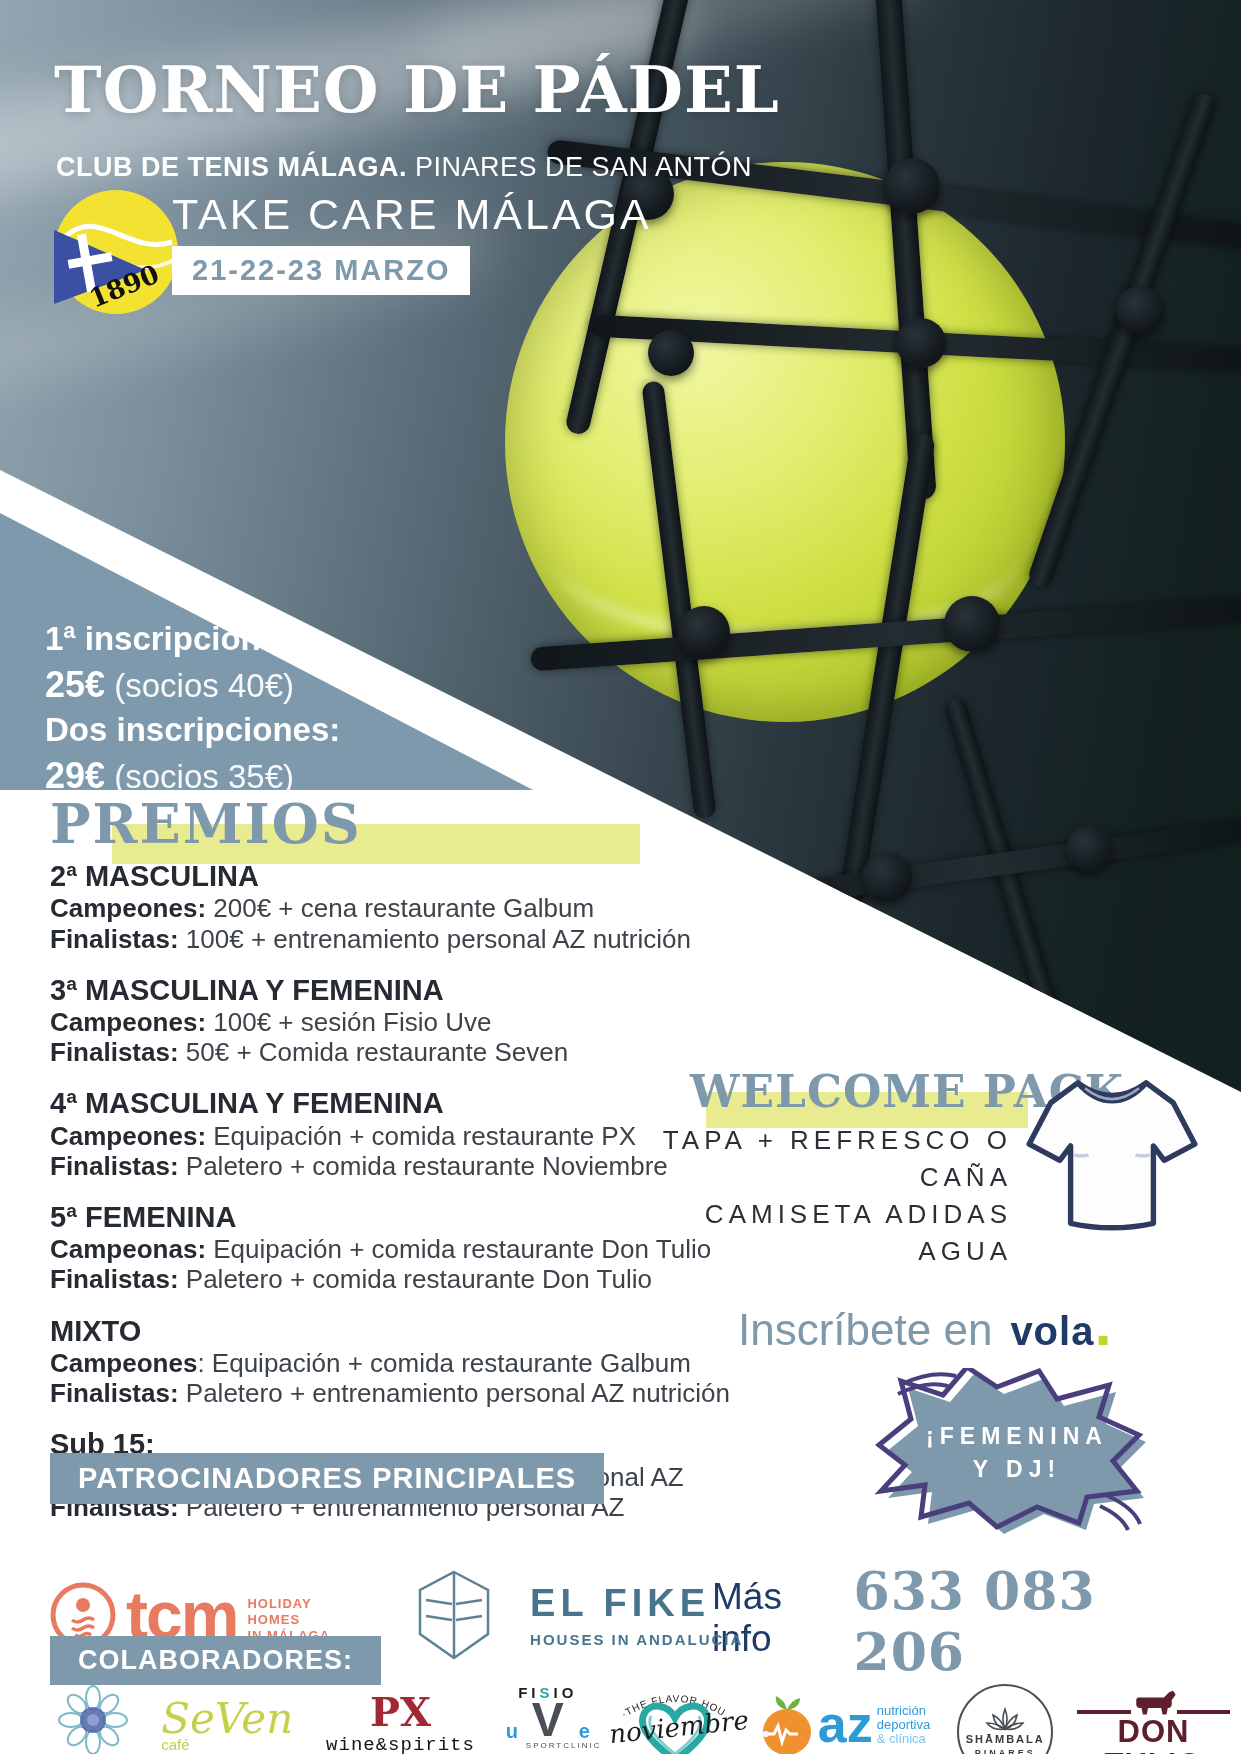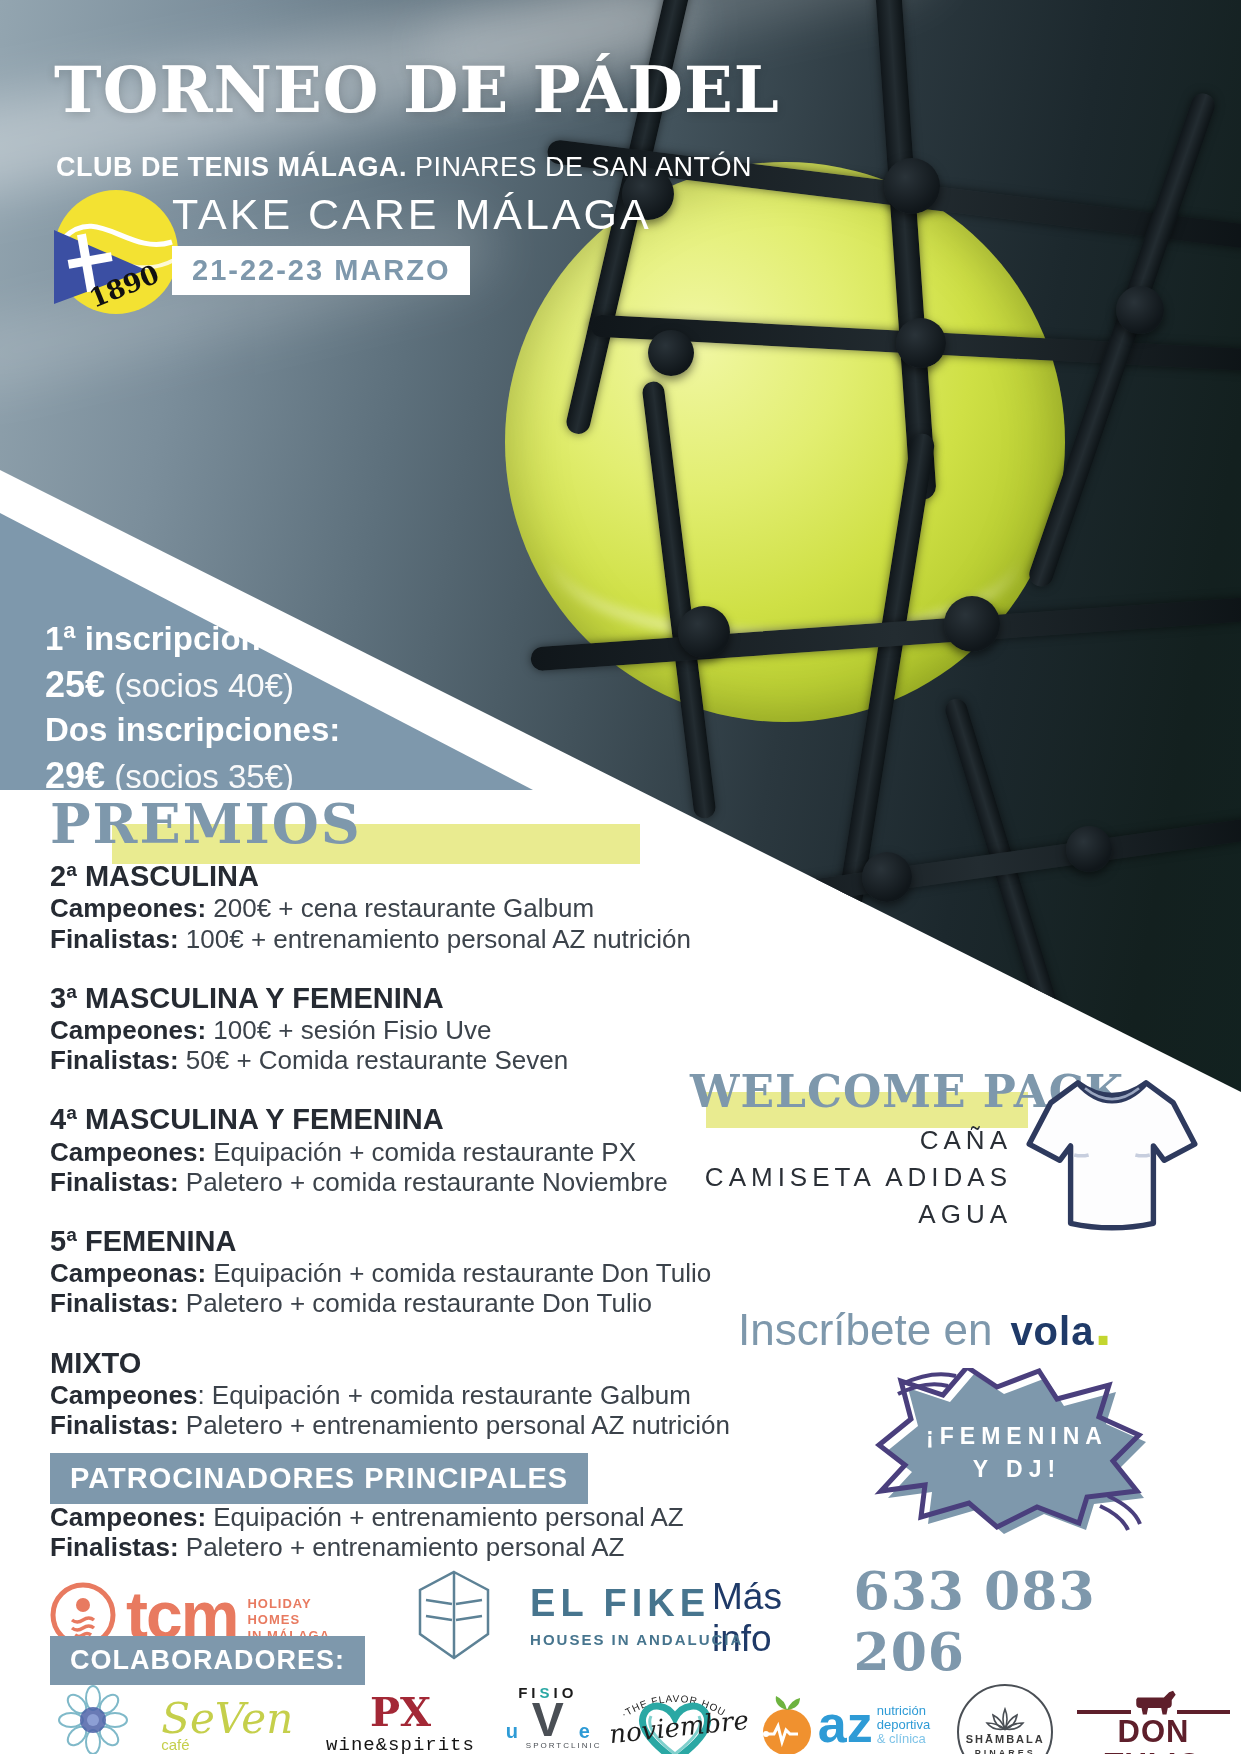--- a/index.html
+++ b/index.html
@@ -41,26 +41,26 @@
   .pricing{position:absolute;z-index:5;left:45px;top:617px;color:#fff;font-size:33px;line-height:1.32;}
   .pricing .big{font-size:36px;font-weight:700;}
   .pricing .lbl{font-weight:700;}
   .pricing .note{font-weight:400;opacity:.95;}
   
   .premios-wrap{position:absolute;left:50px;top:792px;z-index:5;}
   .hl{position:absolute;background:#E9EB90;z-index:0;}
   .premios-hl{left:62px;top:32px;width:528px;height:40px;}
   .big-serif{position:relative;z-index:1;font-family:"DejaVu Serif",serif;font-weight:bold;color:#7E98AC;letter-spacing:2px;}
   .premios-txt{font-size:54px;}
-  .prizes{position:absolute;left:50px;top:860px;width:700px;z-index:5;display:flex;flex-direction:column;gap:28px;}
+  .prizes{position:absolute;left:50px;top:860px;width:700px;z-index:5;display:flex;flex-direction:column;gap:20px;}
   .prize .ttl{font-size:29px;font-weight:700;color:#262B33;line-height:1.15;}
   .prize .ln{font-size:26px;color:#3C434B;line-height:1.16;}
   .prize .ln b{color:#262B33;font-weight:700;}
   
-  .band{position:absolute;z-index:5;background:#7E98AC;color:#fff;font-weight:700;padding:9px 20px;letter-spacing:1px;}
+  .band{position:absolute;z-index:5;background:#7E98AC;color:#fff;font-weight:700;padding:9px 28px;letter-spacing:1px;}
   .band-patro{left:50px;top:1453px;font-size:29px;}
   .band-colab{left:50px;top:1636px;font-size:27px;}
   
   .sponsors{position:absolute;left:48px;top:1568px;z-index:5;display:flex;align-items:center;justify-content:flex-end;}
   .tcm{display:flex;align-items:center;color:#E87A60;}
   .tcm-word{font-weight:700;font-size:66px;letter-spacing:-2px;line-height:1;margin-left:8px;}
   .tcm-tag{font-size:13px;font-weight:700;letter-spacing:1px;line-height:1.25;margin-left:10px;margin-top:10px;}
   .efk{display:flex;align-items:center;margin-left:86px;}
   .efk-txt{margin-left:38px;color:#47758E;}
   .efk-name{font-size:38px;font-weight:700;letter-spacing:5px;}
@@ -207,20 +207,21 @@
       <div class="ln"><b>Campeones:</b><span> Equipación + entrenamiento personal AZ</span></div>
       <div class="ln"><b>Finalistas:</b><span> Paletero + entrenamiento personal AZ</span></div>
     </div>
   </div>
 
   <div class="welcome-wrap">
     <div class="hl welcome-hl"></div>
     <div class="big-serif welcome-txt">WELCOME PACK</div>
   </div>
   <div class="packlines">
+    <div>TAPA + REFRESCO O</div>
     <div>CAÑA</div>
     <div>CAMISETA ADIDAS</div>
     <div>AGUA</div>
   </div>
   <div class="tshirt">
     <svg width="180" height="172" viewBox="0 0 200 190">
       <path d="M62 16 L32 38 L8 84 L42 102 L54 86 L54 172 Q100 182 146 172 L146 86 L158 102 L192 84 L168 38 L138 16 Q120 36 100 36 Q80 36 62 16 Z" fill="#fdfdfe" stroke="#2E3A5E" stroke-width="6" stroke-linejoin="round"></path>
       <path d="M62 16 Q100 44 138 16" fill="none" stroke="#2E3A5E" stroke-width="6"></path>
       <path d="M70 22 Q100 46 130 22" fill="none" stroke="#9aa6c0" stroke-width="3"></path>
       <path d="M58 96 Q66 98 74 96 M126 96 Q134 98 142 96" stroke="#c7cede" stroke-width="4" fill="none"></path>

